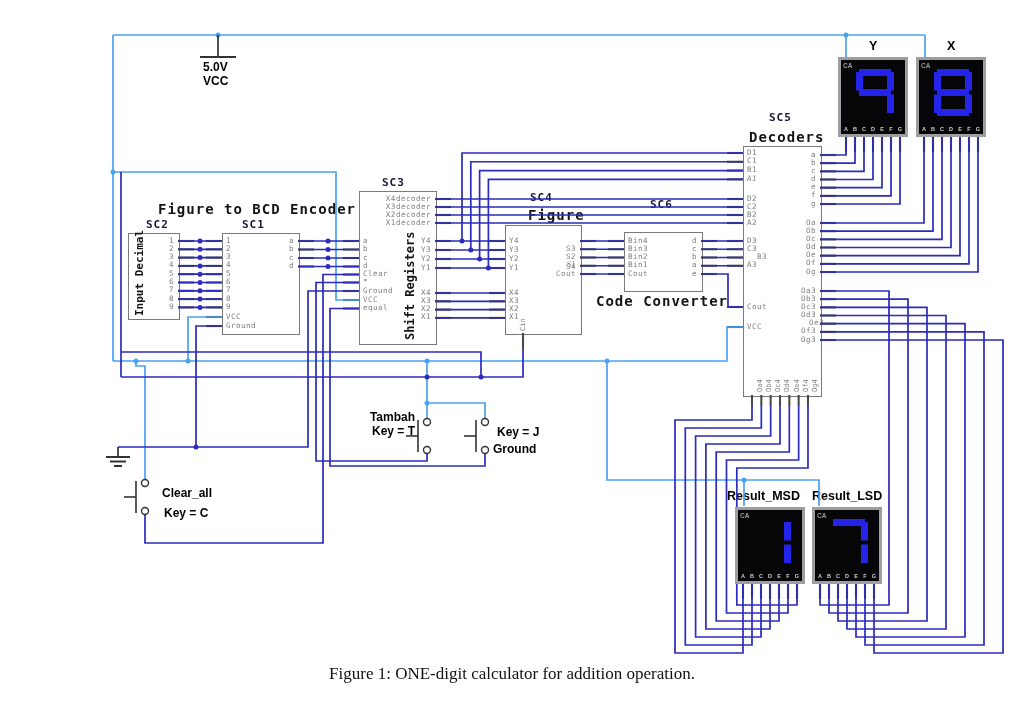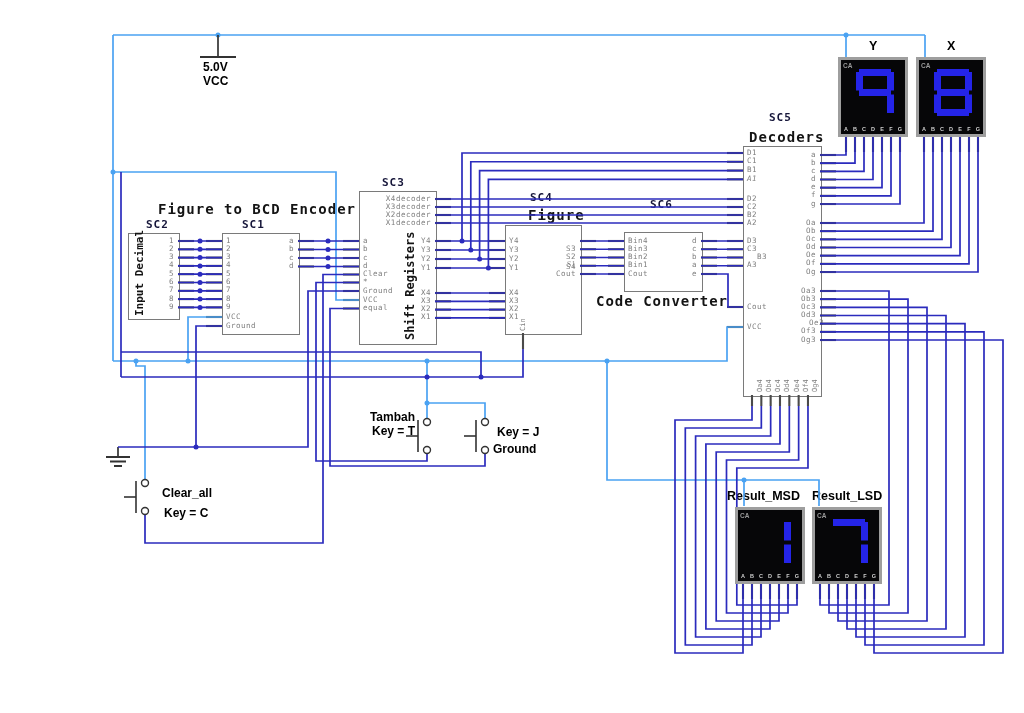--- a/index.html
+++ b/index.html
@@ -504,13 +504,14 @@
       <polyline points="406,436 418,436" fill="none" stroke="#333" stroke-width="1.6"></polyline>
       <circle cx="485" cy="422" r="3.5" fill="#fff" stroke="#333" stroke-width="1.4"></circle>
       <circle cx="485" cy="450" r="3.5" fill="#fff" stroke="#333" stroke-width="1.4"></circle>
       <polyline points="476,420 476,452" fill="none" stroke="#333" stroke-width="1.6"></polyline>
       <polyline points="464,436 476,436" fill="none" stroke="#333" stroke-width="1.6"></polyline>
       <circle cx="145" cy="483" r="3.5" fill="#fff" stroke="#333" stroke-width="1.4"></circle>
       <circle cx="145" cy="511" r="3.5" fill="#fff" stroke="#333" stroke-width="1.4"></circle>
       <polyline points="136,481 136,513" fill="none" stroke="#333" stroke-width="1.6"></polyline>
       <polyline points="124,497 136,497" fill="none" stroke="#333" stroke-width="1.6"></polyline>
     </svg>
+  <div class="caption">Figure 1: ONE-digit calculator for addition operation.</div>
 </div>
 
 </body></html>

